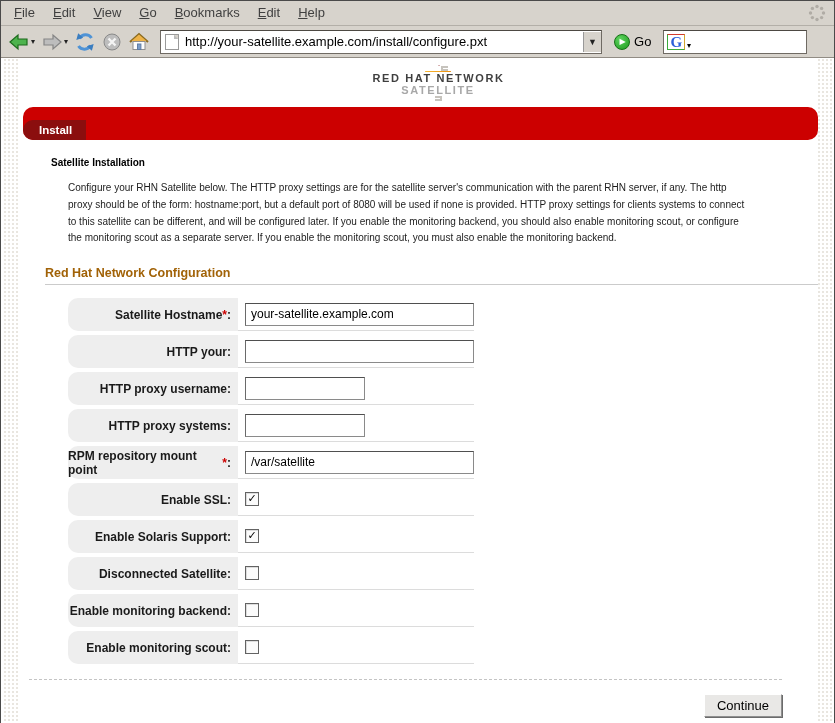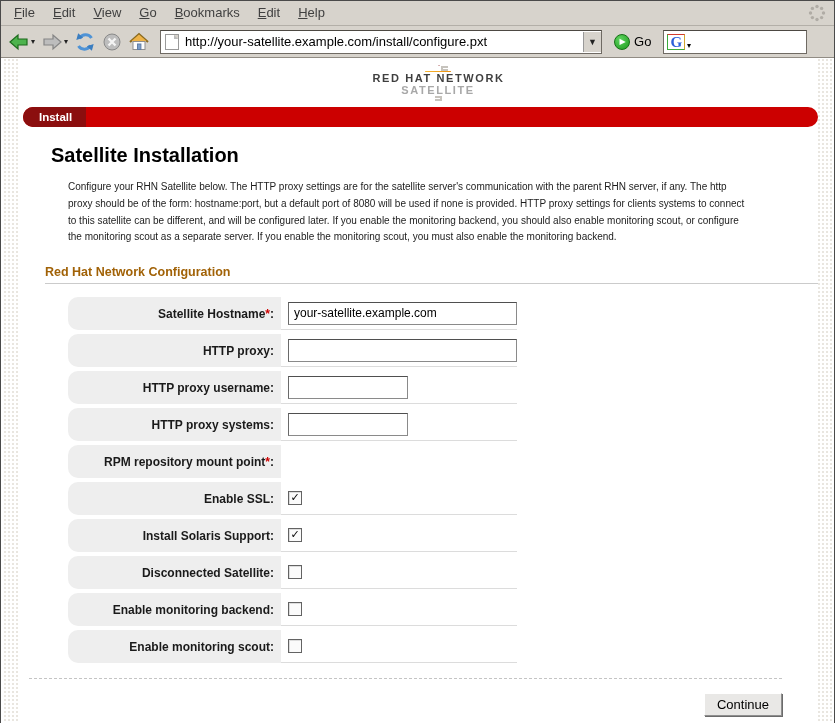--- a/index.html
+++ b/index.html
@@ -35,32 +35,32 @@
 
   .brand-row{display:flex;align-items:center;margin:7px 0 6px 42px;height:36px;flex-direction:column;}
   .bracket{width:5px;height:30px;}
   .bracket.l{border-left:2px solid #c6c3bd;border-top:2px solid #c6c3bd;border-bottom:2px solid #c6c3bd;margin-left:12px;}
   .bracket.r{border-right:2px solid #c6c3bd;border-top:2px solid #c6c3bd;border-bottom:2px solid #c6c3bd;}
   .rhn-ico{width:26px;height:26px;border-radius:4px;background:linear-gradient(135deg,#f7b733,#ec8f0c);margin:0 8px 0 6px;position:relative;overflow:hidden;}
   .rhn-ico i{position:absolute;left:-4px;bottom:2px;width:34px;height:2px;background:#fff;opacity:.9;transform-origin:left bottom;}
   .brand-net{font-size:11px;font-weight:bold;color:#3f3f3f;letter-spacing:1.6px;}
   .brand-sat{font-size:11px;font-weight:bold;color:#a8a8a8;letter-spacing:1.6px;margin:0 8px 0 7px;}
 
-  .redbar{height:20px;background:#cc0000;border-radius:10px;margin:0 16px 0 22px;display:flex;align-items:flex-end;}
+  .redbar{height:33px;background:#cc0000;border-radius:10px;margin:0 16px 0 22px;display:flex;align-items:flex-end;}
   .install-tab{height:20px;background:#8b0e0e;border-radius:10px 0 0 10px;padding:0 14px 0 16px;color:#fff;font-size:11.5px;font-weight:bold;line-height:20px;}
 
-  .page-title{font-size:20px;font-weight:bold;color:#000;margin:17px 0 0 50px;}
+  .page-title{font-size:10px;font-weight:bold;color:#000;margin:17px 0 0 50px;}
   .intro{font-size:10px;line-height:16.8px;color:#1c1c1c;width:678px;margin:12px 0 0 67px;}
 
   .section-head{margin:16px 14px 0 44px;border-bottom:1px solid #cbcbcb;padding-bottom:3px;}
   .section-head span{font-size:12.5px;font-weight:bold;color:#a16207;}
 
   .form{margin:13px 0 0 67px;}
   .frow{display:flex;height:33px;margin-bottom:4px;}
-  .flabel{width:213px;background:#eeeeee;border-radius:10px 0 0 10px;display:flex;align-items:center;justify-content:flex-end;padding-right:7px;box-sizing:border-box;font-size:12px;font-weight:bold;color:#1a1a1a;}
+  .flabel{width:170px;background:#eeeeee;border-radius:10px 0 0 10px;display:flex;align-items:center;justify-content:flex-end;padding-right:7px;box-sizing:border-box;font-size:12px;font-weight:bold;color:#1a1a1a;}
   .flabel .req{color:#cc0000;}
   .fval{width:236px;border-bottom:1px solid #dcdcdc;display:flex;align-items:center;padding-left:7px;box-sizing:border-box;}
   .ti{height:19px;border:1px solid #8a8a8a;border-top-color:#4f4f4f;border-left-color:#6a6a6a;font-family:"Liberation Sans",sans-serif;font-size:12px;color:#000;padding:1px 5px;background:#fff;}
   .ti.long{width:218px;} .ti.short{width:108px;}
   .cb{width:12px;height:12px;border:1px solid #636363;background:#fbfbfb;box-shadow:inset 1px 1px 0 #ddd;display:flex;align-items:center;justify-content:center;font-size:11px;color:#000;line-height:1;}
   .cb[data-checked="true"]::after{content:"✓";margin-top:-1px;}
 
   .dashed{border-top:1px dashed #c4c4c4;margin:15px 52px 0 28px;}
   .continue-row{text-align:right;margin:14px 52px 0 0;}
   .btn{font-family:"Liberation Sans",sans-serif;font-size:13px;color:#000;background:#e9e8e6;border:1px solid #8f8f8f;border-top-color:#fff;border-left-color:#fff;box-shadow:1px 1px 0 #6b6b6b;padding:3px 12px;}
@@ -193,21 +193,21 @@
             <span class="req">*</span>
             <span>:</span>
         </div>
         <div class="fval">
             <input class="ti long" type="text" value="your-satellite.example.com" style="">
           </div>
       </div>
 
       <div class="frow">
         <div class="flabel">
-          <span>HTTP proxy</span>
+          <span>HTTP your</span>
             <span class="req"></span>
             <span>:</span>
         </div>
         <div class="fval">
             <input class="ti long" type="text" value="" style="">
           </div>
       </div>
 
       <div class="frow">
         <div class="flabel">
@@ -230,35 +230,38 @@
             <input class="ti short" type="text" value="" style="">
           </div>
       </div>
 
       <div class="frow">
         <div class="flabel">
           <span>RPM repository mount point</span>
             <span class="req">*</span>
             <span>:</span>
         </div>
+        <div class="fval">
+            <input class="ti long" type="text" value="/var/satellite" style="">
+          </div>
       </div>
 
       <div class="frow">
         <div class="flabel">
           <span>Enable SSL</span>
             <span>:</span>
         </div>
         <div class="fval">
             <span class="cb" data-checked="true"></span>
           </div>
       </div>
 
       <div class="frow">
         <div class="flabel">
-          <span>Install Solaris Support</span>
+          <span>Enable Solaris Support</span>
             <span>:</span>
         </div>
         <div class="fval">
             <span class="cb" data-checked="true"></span>
           </div>
       </div>
 
       <div class="frow">
         <div class="flabel">
           <span>Disconnected Satellite</span>

